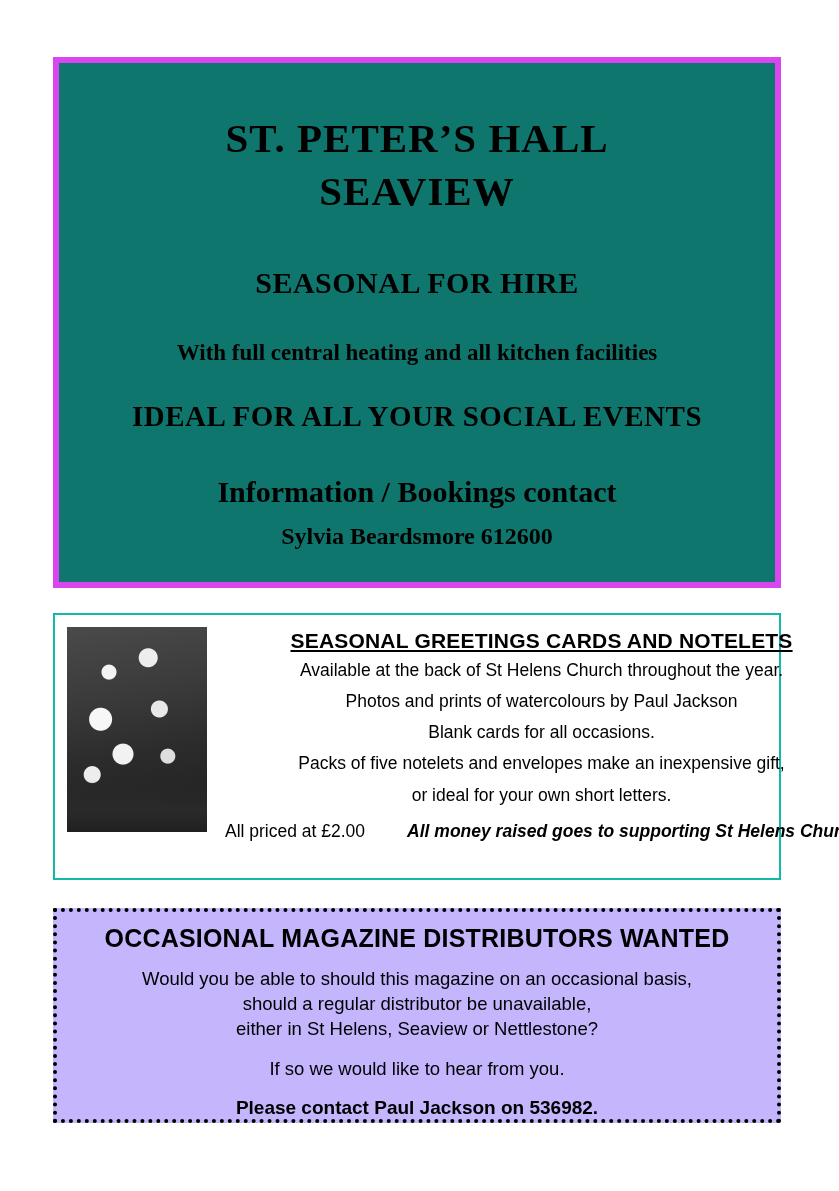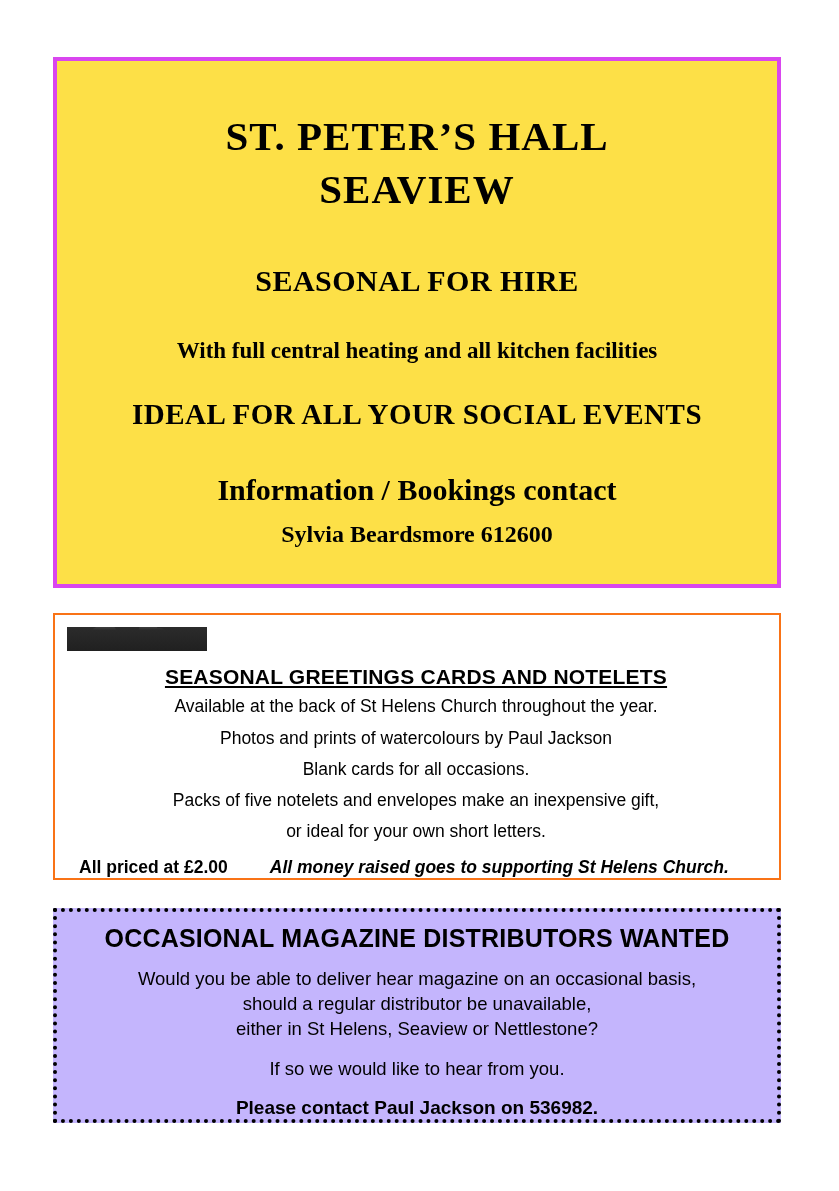--- a/index.html
+++ b/index.html
@@ -24,23 +24,23 @@
     background: #ffffff;
   }
 
   
   .hall-ad {
     position: absolute;
     left: 53px;
     top: 57px;
     width: 728px;
     height: 531px;
-    border: 4px solid #d946ef;
+    border: 6px solid #d946ef;
     box-sizing: border-box;
-    background: #fde047;
+    background: #0f766e;
     text-align: center;
     font-family: "Liberation Serif", serif;
   }
   .hall-title {
     font-size: 41px;
     font-weight: bold;
     letter-spacing: 1px;
     line-height: 1.35;
     margin-top: 48px;
   }
@@ -78,26 +78,25 @@
     margin-top: 14px;
   }
 
   
   .cards-ad {
     position: absolute;
     left: 53px;
     top: 613px;
     width: 728px;
     height: 267px;
-    border: 2px solid #f97316;
+    border: 2px solid #14b8a6;
     box-sizing: border-box;
     background: #fff;
     font-family: "Liberation Sans", sans-serif;
     display: flex;
-    flex-direction: column;
   }
   .cards-photo {
     width: 140px;
     min-width: 140px;
     margin: 12px 0 0 12px;
     height: 205px;
     background:
       radial-gradient(circle at 30% 22%, #f4f4f4 0 7px, rgba(0,0,0,0) 8px),
       radial-gradient(circle at 58% 15%, #ededed 0 9px, rgba(0,0,0,0) 10px),
       radial-gradient(circle at 24% 45%, #f7f7f7 0 11px, rgba(0,0,0,0) 12px),
@@ -134,22 +133,22 @@
   }
   .cards-footer {
     margin-top: 12px;
     display: flex;
     flex-direction: row;
     justify-content: flex-start;
     align-items: baseline;
     font-size: 17.5px;
   }
   .cards-price {
-    font-weight: bold;
-    margin-left: 14px;
+    font-weight: normal;
+    margin-left: 8px;
     white-space: nowrap;
   }
   .cards-note {
     font-weight: bold;
     font-style: italic;
     margin-left: 42px;
     white-space: nowrap;
   }
 
   
@@ -213,21 +212,21 @@
       <div class="cards-footer">
         <span class="cards-price">All priced at £2.00</span>
         <span class="cards-note">All money raised goes to supporting St Helens Church.</span>
       </div>
     </div>
   </div>
 
   <div class="dist-ad">
     <div class="dist-heading">OCCASIONAL MAGAZINE DISTRIBUTORS WANTED</div>
     <div class="dist-para">
-      <div>Would you be able to deliver hear magazine on an occasional basis,</div>
+      <div>Would you be able to should this magazine on an occasional basis,</div>
       <div>should a regular distributor be unavailable,</div>
       <div>either in St Helens, Seaview or Nettlestone?</div>
     </div>
     <div class="dist-ifso">If so we would like to hear from you.</div>
     <div class="dist-contact">Please contact Paul Jackson on 536982.</div>
   </div>
 
 </div>
 
 </body></html>

